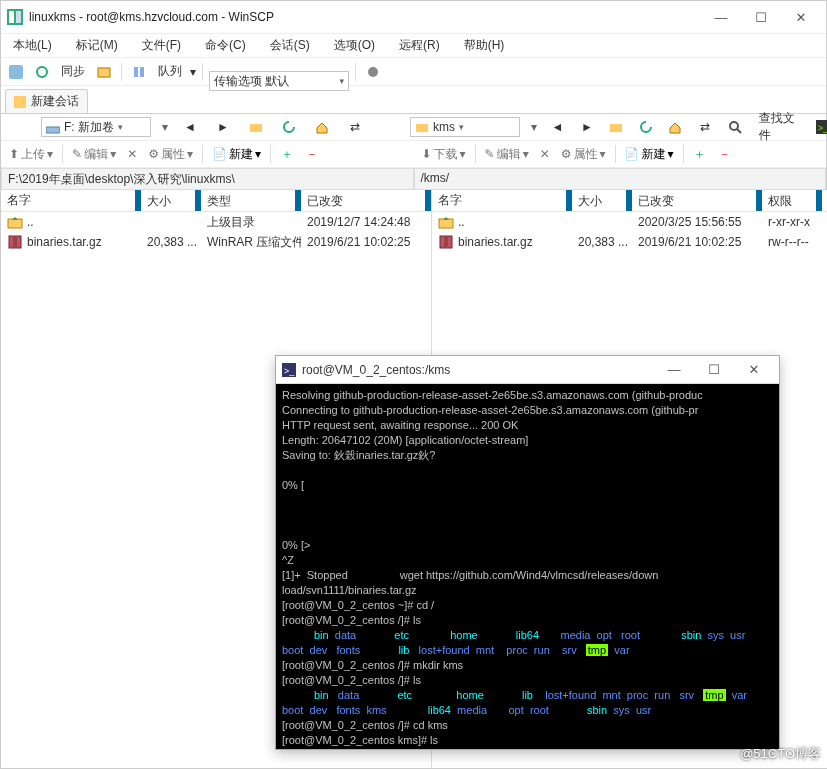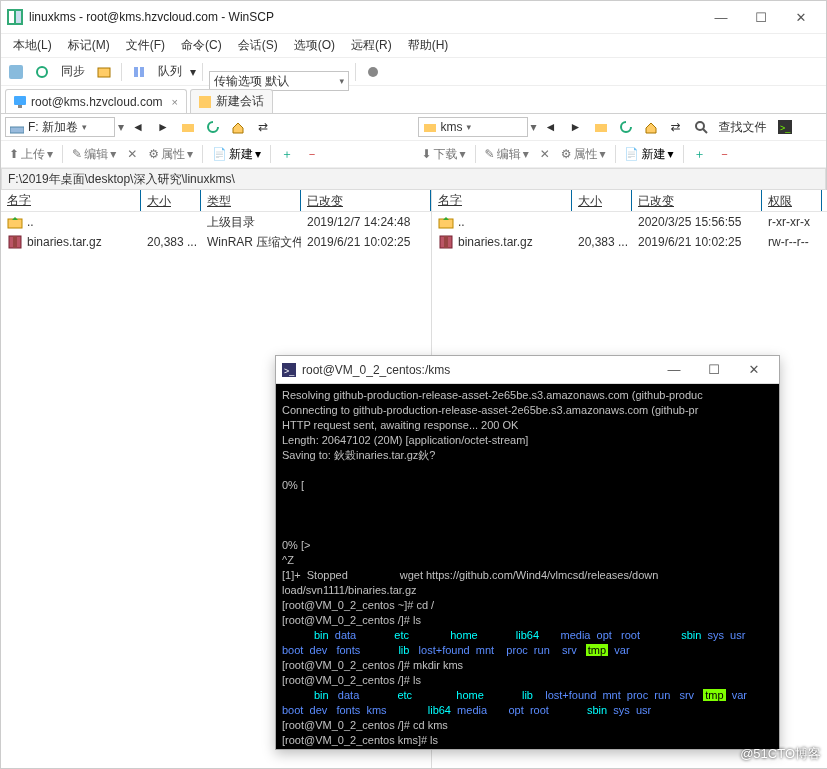--- a/index.html
+++ b/index.html
@@ -6,51 +6,51 @@
 body { background:#fff; font-size:12px; color:#333; width:827px; height:769px; overflow:hidden; position:relative; }
 
 
 .winscp { position:absolute; top:0; left:0; width:827px; height:769px; border:1px solid #ccc; display:flex; flex-direction:column; }
 .titlebar { height:28px; display:flex; align-items:center; padding:16px 6px; background:#fff; border-bottom:1px solid #eee; }
 .titlebar .app-icon { width:16px;height:16px;margin-right:6px;display:inline-flex;align-items:center;justify-content:center;}
 .titlebar .title { flex:1; font-size:12px; color:#222; }
 .win-btns { display:flex; gap:2px; }
 .win-btn { width:38px; height:22px; display:flex; align-items:center; justify-content:center; color:#555; font-size:13px; }
 
-.menubar { height:24px; display:flex; align-items:center; gap:4px; padding:0 6px; border-bottom:1px solid #eee;}
+.menubar { height:24px; display:flex; align-items:center; gap:12px; padding:0 6px; border-bottom:1px solid #eee;}
 .menubar span { padding:3px 6px; cursor:pointer; }
 
 .toolbar { height:28px; display:flex; align-items:center; gap:4px; padding:2px 4px; border-bottom:1px solid #eee; }
 .tbtn { width:22px; height:22px; border:1px solid transparent; display:inline-flex; align-items:center; justify-content:center; border-radius:2px; }
 .tsep { width:1px; height:18px; background:#ddd; margin:0 2px; }
 .tlabel { padding:0 4px; }
 .combo { height:20px; min-width:100px; border:1px solid #c5c5c5; background:#fff; display:inline-flex; align-items:center; padding:0 4px; font-size:12px;margin-top:19px;}
 .combo .caret { margin-left:auto; color:#666; font-size:9px;}
 
 .tabs { height:28px; display:flex; align-items:flex-end; padding:0 4px; border-bottom:1px solid #d0d0d0; gap:3px;}
 .tab { height:24px; border:1px solid #d0d0d0; border-bottom:none; border-radius:3px 3px 0 0; display:flex; align-items:center; padding:0 8px; gap:5px; background:#f7f7f7; font-size:12px;}
 .tab.active { background:#fff; }
 .tab .x { color:#888; font-size:11px; margin-left:4px;}
 
 .dual-toolbar { display:flex; border-bottom:1px solid #eee; }
-.dual-toolbar .half { flex:1; height:26px; display:flex; align-items:center; gap:3px; padding:0 4px; }
+.dual-toolbar .half { flex:1; height:26px; display:flex; align-items:center; gap:11px; padding:0 4px;margin-left:36px; }
 .drivesel { height:20px; border:1px solid #c5c5c5; padding:0 4px; display:inline-flex; align-items:center; gap:4px; min-width:110px;}
 .drivesel .caret{font-size:9px;color:#666;}
 
 .action-toolbar { display:flex; border-bottom:1px solid #eee; }
 .action-toolbar .half { flex:1; height:26px; display:flex; align-items:center; gap:3px; padding:0 4px; color:#777;}
 .actbtn { padding:2px 4px; display:inline-flex; align-items:center; gap:2px; }
 
 .breadcrumb-row { display:flex; }
 .breadcrumb-row .half { flex:1; height:22px; background:#f3f3f3; border:1px solid #dcdcdc; padding:2px 6px; font-size:12px; }
 
 .panels { flex:1; display:flex; min-height:0; }
 .panel { flex:1; display:flex; flex-direction:column; border-right:1px solid #ddd; }
 .headers { height:22px; display:flex; border-bottom:1px solid #e5e5e5; background:#fff; font-size:12px; color:#333;}
-.hcell { padding:3px 6px; border-right:1px solid #0369a1;text-decoration:underline; }
+.hcell { padding:3px 6px; border-right:6px solid #0369a1; }
 .rows { flex:1; overflow:auto; background:#fff; }
 .row { height:20px; display:flex; align-items:center; font-size:12px; }
 .cell { padding:0 6px; overflow:hidden; white-space:nowrap; }
 .fico { width:16px;height:16px;margin-right:4px;display:inline-flex;align-items:center;justify-content:center;font-size:12px;}
 
 
 .c-name{flex:0 0 140px;display:flex;align-items:center;}
 .c-size{flex:0 0 60px;}
 .c-type{flex:0 0 100px;}
 .c-date{flex:0 0 130px;}
@@ -133,28 +133,20 @@
       </span>
     <span class="tsep"></span>
     <span class="tbtn">
         <svg width="14" height="14">
           <circle cx="7" cy="7" r="5" fill="#888"></circle>
         </svg>
       </span>
   </div>
 
   <div class="tabs">
-    <div class="tab active">
-      <svg width="12" height="12">
-          <rect width="12" height="9" fill="#4af" rx="1"></rect>
-          <rect x="4" y="9" width="4" height="3" fill="#888"></rect>
-        </svg>
-      <span>root@kms.hzvcloud.com</span>
-      <span class="x">×</span>
-    </div>
     <div class="tab">
       <svg width="12" height="12">
           <rect width="12" height="12" fill="#fc6"></rect>
         </svg>
       <span>新建会话</span>
     </div>
   </div>
 
   <div class="dual-toolbar">
     <div class="half">
@@ -250,20 +242,21 @@
       <span class="tsep"></span>
       <span class="actbtn" style="color:#000"><span>📄</span><span>新建</span> ▾</span>
       <span class="tsep"></span>
       <span class="tbtn" style="color:#1a8">＋</span>
       <span class="tbtn" style="color:#c33">－</span>
     </div>
   </div>
 
   <div class="breadcrumb-row">
     <div class="half">F:\2019年桌面\desktop\深入研究\linuxkms\</div>
+    <div class="half">/kms/</div>
   </div>
 
   <div class="panels">
     <div class="panel">
       <div class="headers">
         <div class="hcell c-name">名字</div>
         <div class="hcell c-size">大小</div>
         <div class="hcell c-type">类型</div>
         <div class="hcell c-date">已改变</div>
       </div>

